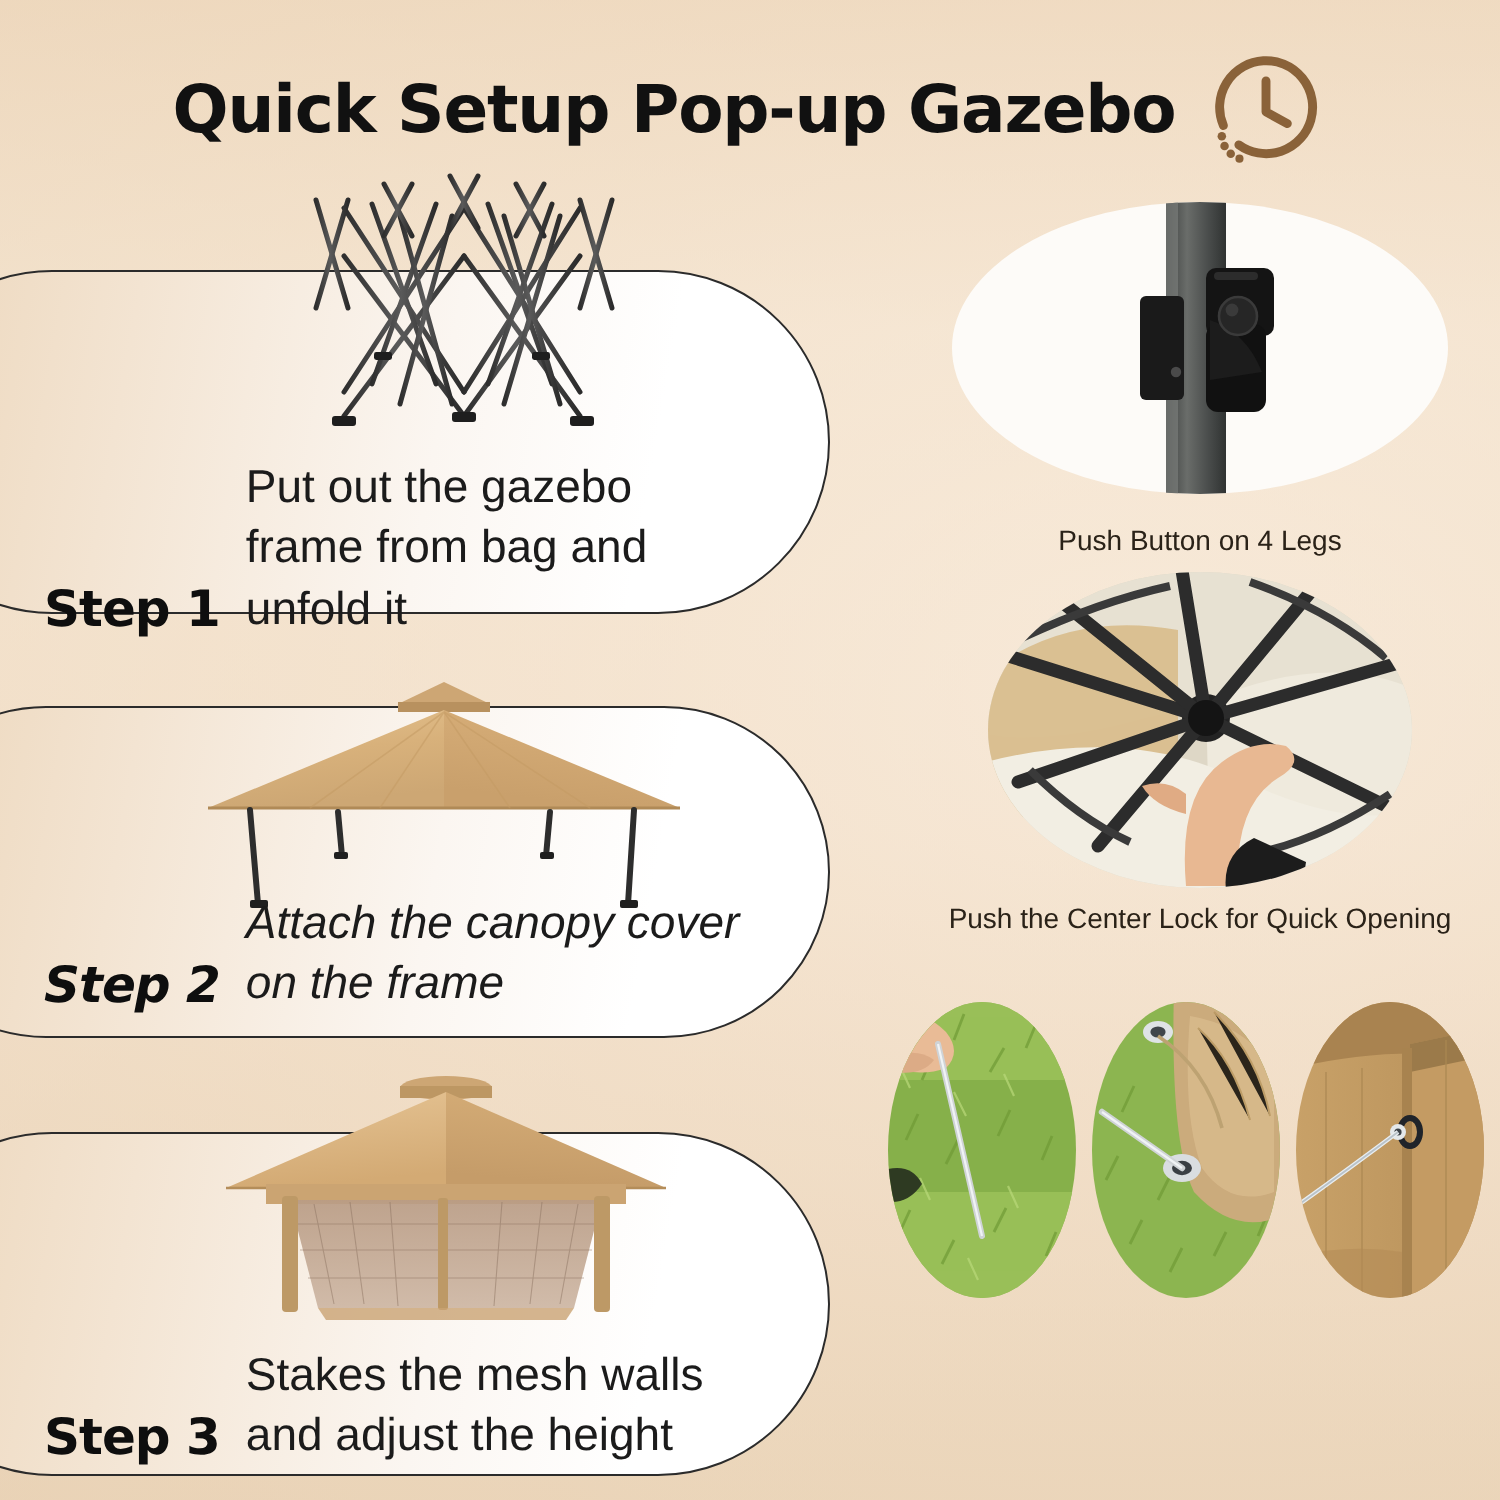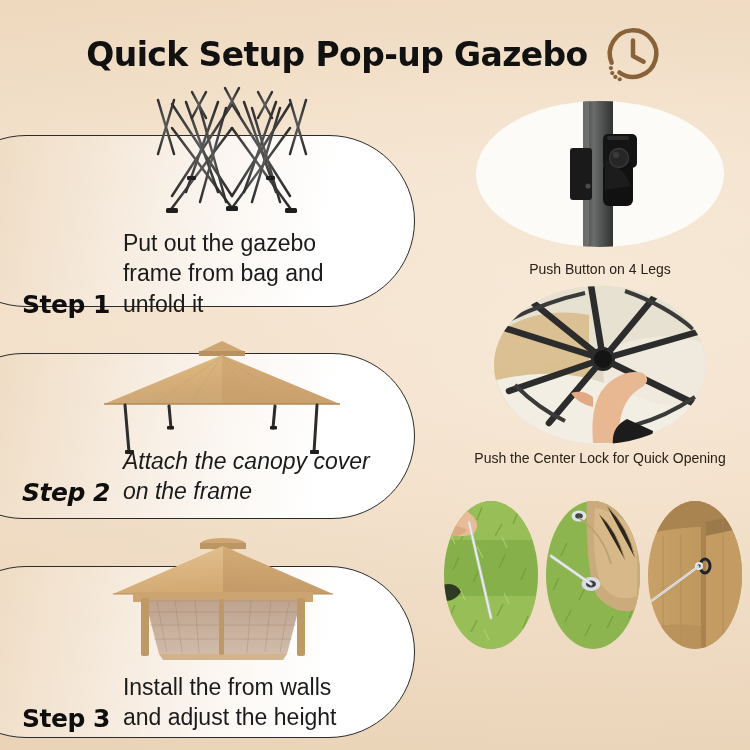--- a/index.html
+++ b/index.html
@@ -254,21 +254,21 @@
   <div class="step-line sl-1">
     <div class="step-no">Step 1</div>
     <div class="step-desc">Put out the gazebo frame from bag and unfold it</div>
   </div>
   <div class="step-line sl-2">
     <div class="step-no">Step 2</div>
     <div class="step-desc">Attach the canopy cover on the frame</div>
   </div>
   <div class="step-line sl-3">
     <div class="step-no">Step 3</div>
-    <div class="step-desc">Install the from walls and adjust the height</div>
+    <div class="step-desc">Stakes the mesh walls and adjust the height</div>
   </div>
 
   <div class="rblock rb-1">
     <svg class="ell-wrap ell-1" viewBox="0 0 250 148">
       <defs>
         <clipPath id="c1">
             <ellipse cx="125" cy="74" rx="124" ry="73"></ellipse>
           </clipPath>
         <linearGradient id="legG" x1="0" y1="0" x2="1" y2="0">
           <stop offset="0" stop-color="#3d403f"></stop>

